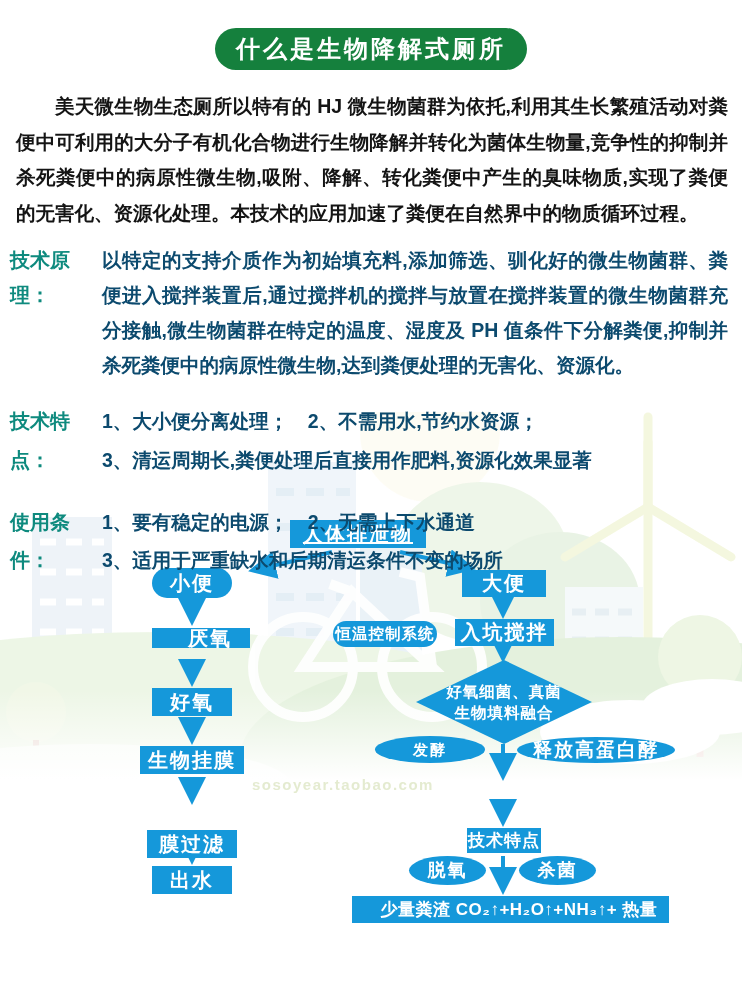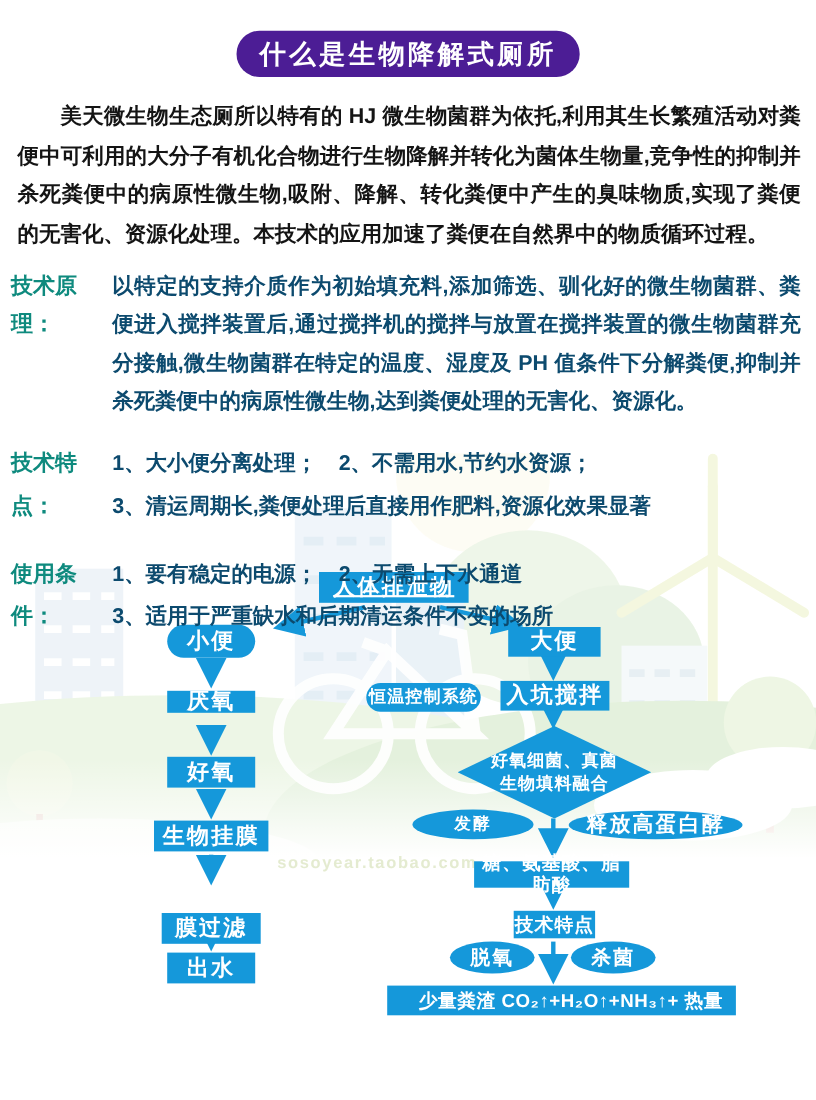--- a/index.html
+++ b/index.html
@@ -9,21 +9,21 @@
   }
   
   .scene{position:absolute;left:0;top:412px;width:742px;height:390px;z-index:0;}
   .scene-fade{position:absolute;left:0;top:690px;width:742px;height:120px;z-index:0;
     background:linear-gradient(to bottom,rgba(255,255,255,0),#ffffff 75%);}
   .watermark{position:absolute;left:252px;top:776px;z-index:1;font-size:15px;
     color:rgba(219,228,192,0.75);letter-spacing:1.5px;font-weight:700;}
   
   .title-pill{
     position:relative;z-index:2;margin:28px auto 0;width:312px;height:42px;border-radius:21px;
-    background:#4c1d95;color:#ffffff;display:flex;align-items:center;justify-content:center;
+    background:#15803d;color:#ffffff;display:flex;align-items:center;justify-content:center;
     font-size:24px;font-weight:700;letter-spacing:3px;
   }
   
   .intro{
     position:relative;z-index:2;margin:19px 14px 0 16px;font-size:19.5px;line-height:35.5px;
     color:#141414;font-weight:600;text-align:justify;text-indent:2em;
   }
   .section{position:relative;z-index:2;display:flex;margin:12px 0 0 10px;}
   .section .label{flex:none;width:92px;color:#0e8a7e;font-weight:700;font-size:20px;line-height:35px;}
   .section .content{flex:1;font-size:19.5px;line-height:35px;color:#0c4a6e;font-weight:600;
@@ -143,31 +143,30 @@
         <line x1="503" y1="302" x2="503" y2="313"></line>
         <line x1="503" y1="348" x2="503" y2="381"></line>
       </g>
     </svg>
 
     <div class="fnode" style="left:290px;top:12px;width:136px;height:28px;text-decoration:underline;">人体排泄物</div>
     <div class="fnode pill" style="left:152px;top:60px;width:80px;height:30px;">小便</div>
     <div class="fnode" style="left:462px;top:62px;width:84px;height:27px;">大便</div>
     <div class="fnode pill" style="left:333px;top:113px;width:104px;height:26px;font-size:15.5px;letter-spacing:1px;">恒温控制系统</div>
     <div class="fnode" style="left:455px;top:111px;width:99px;height:27px;">入坑搅拌</div>
-    <div class="fnode" style="left:152px;top:120px;width:80px;height:20px;">厌氧</div>
+    <div class="fnode" style="left:152px;top:120px;width:80px;height:20px;padding-left:18px;">厌氧</div>
     <div class="fnode" style="left:152px;top:180px;width:80px;height:28px;">好氧</div>
     <div class="fnode" style="left:140px;top:238px;width:104px;height:28px;">生物挂膜</div>
     <div class="fnode" style="left:147px;top:298px;width:90px;height:28px;margin-top:24px;">膜过滤</div>
     <div class="fnode" style="left:152px;top:358px;width:80px;height:28px;">出水</div>
     <div class="fnode diamond" style="left:416px;top:152px;width:176px;height:84px;font-size:15.5px;line-height:21px;">
       <span>好氧细菌、真菌</span>
       <span>生物填料融合</span>
     </div>
     <div class="fnode ellipse" style="left:375px;top:228px;width:110px;height:27px;font-size:15px;">发酵</div>
     <div class="fnode ellipse" style="left:517px;top:229px;width:158px;height:26px;font-size:19px;">释放高蛋白酵</div>
-    <div class="fnode" style="left:431px;top:275px;width:141px;height:24px;font-size:17px;letter-spacing:1px;">糖、氨基酸、脂肪酸</div>
     <div class="fnode" style="left:467px;top:320px;width:74px;height:25px;font-size:17px;letter-spacing:1px;">技术特点</div>
     <div class="fnode ellipse" style="left:409px;top:348px;width:77px;height:29px;font-size:18px;">脱氧</div>
     <div class="fnode ellipse" style="left:519px;top:348px;width:77px;height:29px;font-size:18px;">杀菌</div>
     <div class="fnode" style="left:352px;top:388px;width:300px;height:27px;font-size:17px;letter-spacing:0.5px;padding-left:17px;">少量粪渣 CO₂↑+H₂O↑+NH₃↑+ 热量</div>
   </div>
 
 </div>
 
 </body></html>

